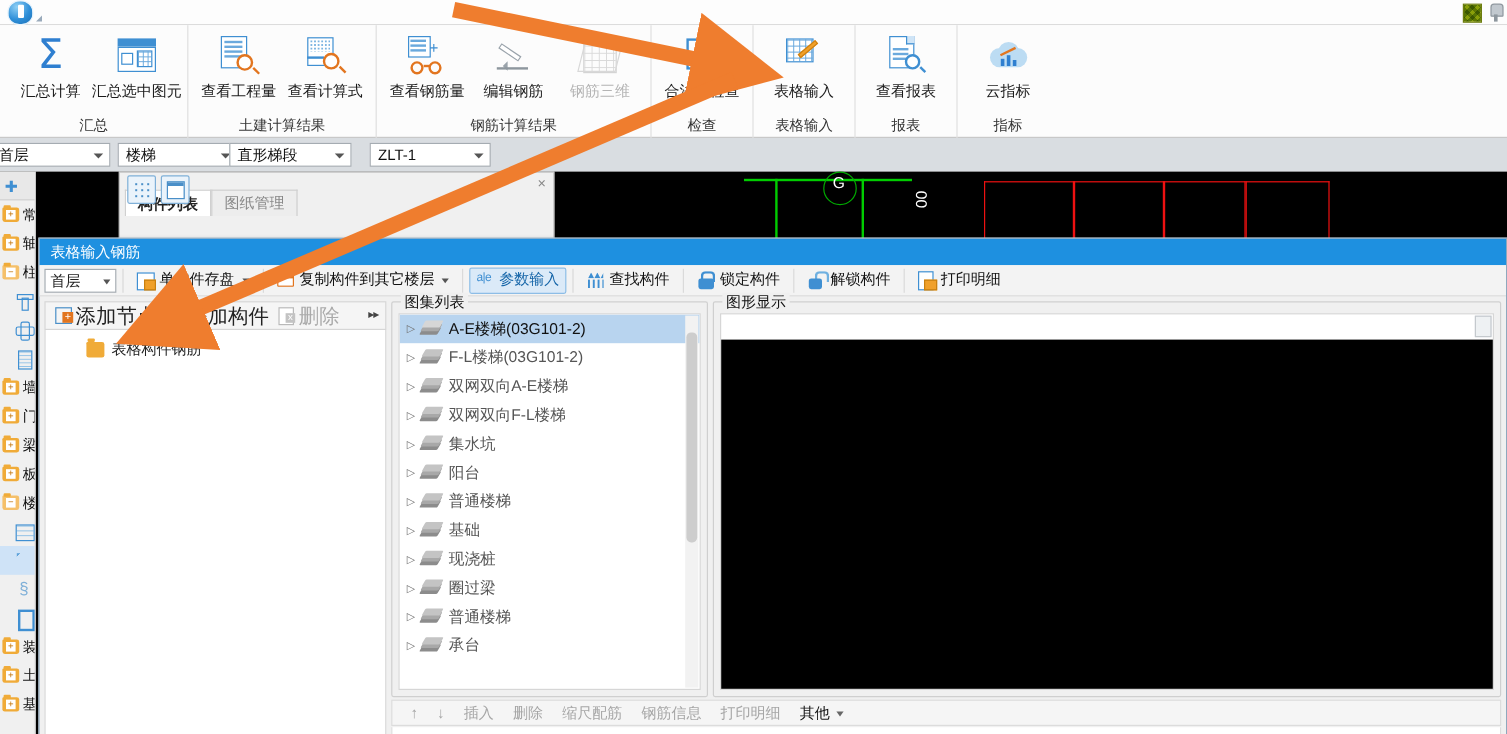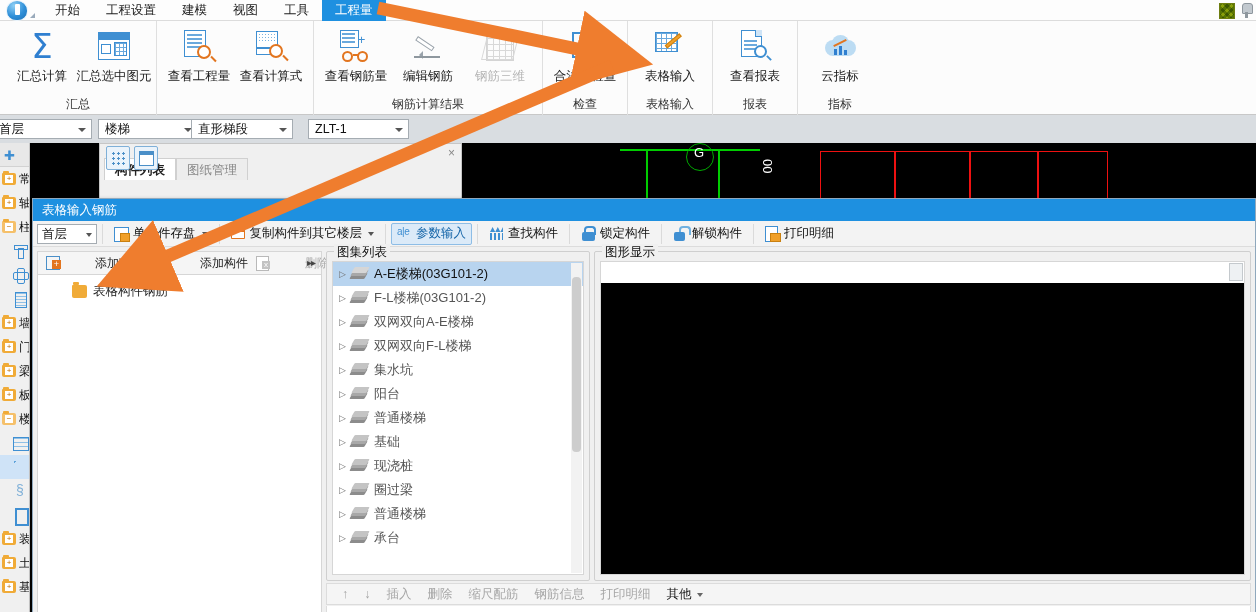--- a/index.html
+++ b/index.html
@@ -220,21 +220,21 @@
   .gi-rect:before { content:""; position:absolute; left:3px; top:1px; width:10px; height:14px; border:2px solid #3f8fd2; }
 
   
   .cmpanel {
     position: absolute; left: 99px; top: 143px; width: 363px; height: 469px;
     background: #f0f0f0; border: 1px solid #c6c6c6;
   }
   .cmpanel .close { position: absolute; right: 6px; top: 2px; font-size: 12px; color: #888; cursor: default; }
   .cmtabs { position: absolute; left: 4px; top: 14px; height: 22px; display: flex; }
   .cmtab { padding: 0 10px; height: 22px; line-height: 22px; font-size: 12.5px; background: #fff; border: 1px solid #d0d0d0; border-bottom: none; font-weight: bold; }
-  .cmtab.inactive { background: #ededed; color: #888; font-weight: normal; }
+  .cmtab.inactive { background: #ededed; color: #888; font-weight: normal; font-family: Liberation Mono, monospace; }
   .vbtn { position: absolute; top: 0; width: 24px; height: 24px; background: #eaf3fb; border: 1px solid #7fb0d8; border-radius: 2px; }
   .vbtn .g1 { position:absolute; left:4px; top:4px; width:15px; height:15px;
     background-image: radial-gradient(#4a8fc8 1px, transparent 1.2px); background-size: 5px 5px; }
   .vbtn .g2 { position:absolute; left:4px; top:4px; width:15px; height:15px; border:1px solid #4a8fc8;
     background: linear-gradient(to bottom,#4a8fc8 0 3px,#fff 3px); }
 
   
   .dialog {
     position: absolute; left: 32px; top: 182px; width: 1224px; height: 430px;
     background: #f0f0f0; border: 1px solid #8fa8bd;
@@ -282,21 +282,21 @@
 
   
   .dlg-body { position: relative; height: 380px; padding: 4px; display: flex; gap: 4px; }
 
   
   .treecol { width: 285px; display: flex; flex-direction: column; }
   .tree-tb {
     height: 24px; background: #f5f5f5; border: 1px solid #d6d6d6;
     display: flex; align-items: center; padding: 0 4px; position: relative;
   }
-  .tree-tb .tbtn { display: flex; align-items: center; font-size: 12px; padding: 0 4px; height: 32px; white-space: nowrap; gap: 32px; }
+  .tree-tb .tbtn { display: flex; align-items: center; font-size: 17px; padding: 0 4px; height: 32px; white-space: nowrap; }
   .tree-tb .tbtn.dis { color: #aaa; }
   .tree-tb .ti { width: 14px; height: 14px; position: relative; margin-right: 3px; flex: none; }
   .ti-node:before { content:""; position:absolute; left:0; top:0; width:12px; height:12px; border:1px solid #4a8fc8; }
   .ti-node:after { content:"+"; position:absolute; left:6px; top:4px; width:9px; height:9px; background:#e2751f; color:#fff; font-size:9px; line-height:9px; text-align:center; }
   .ti-comp:before { content:""; position:absolute; left:2px; top:3px; width:11px; height:10px; border:1px solid #4a8fc8; background:#fff;
     background-image: linear-gradient(to bottom,#8fc0e6 2px, transparent 2px); background-size: 11px 4px; }
   .ti-comp:after { content:"+"; position:absolute; left:-1px; top:-2px; color:#e2751f; font-size:12px; line-height:10px; font-weight:bold; }
   .ti-del:before { content:""; position:absolute; left:0; top:0; width:11px; height:13px; border:1px solid #b9b9b9; background:#fff; }
   .ti-del:after { content:"x"; position:absolute; left:6px; top:5px; width:8px; height:8px; background:#c3c3c3; color:#fff; font-size:8px; line-height:8px; text-align:center; }
   .tree-tb .more { position: absolute; right: 6px; top: 5px; color: #444; font-size: 10px; letter-spacing:-1px; }
@@ -365,28 +365,20 @@
 </head>
 <body>
 
 <div id="root">
 
   <div class="menubar">
     <div class="logo">
       <div class="orb"></div>
       <div class="corner"></div>
     </div>
-    <div class="menu-items">
-      <div class="menu-item">开始</div>
-      <div class="menu-item">工程设置</div>
-      <div class="menu-item">建模</div>
-      <div class="menu-item">视图</div>
-      <div class="menu-item">工具</div>
-      <div class="menu-item active">工程量</div>
-    </div>
     <div class="menubar-right">
       <div class="tex-icon"></div>
       <div class="pin-icon"></div>
     </div>
   </div>
 
   <div class="ribbon">
     <div class="ribbon-inner">
 
       <div class="rgroup">
@@ -432,20 +424,21 @@
               <div class="ic-formula">
                   <div class="pg"></div>
                   <div class="dots"></div>
                   <div class="bar"></div>
                   <div class="mag"></div>
                 </div>
             </div>
             <div class="rlabel">查看计算式</div>
           </div>
         </div>
+        <div class="rgroup-label">土建计算结果</div>
       </div>
 
       <div class="rgroup">
         <div class="rgroup-body">
           <div class="rbtn">
             <div class="ricon">
               <div class="ic-glasses">
                   <div class="pg"></div>
                   <div class="dl"></div>
                   <div class="dl"></div>

